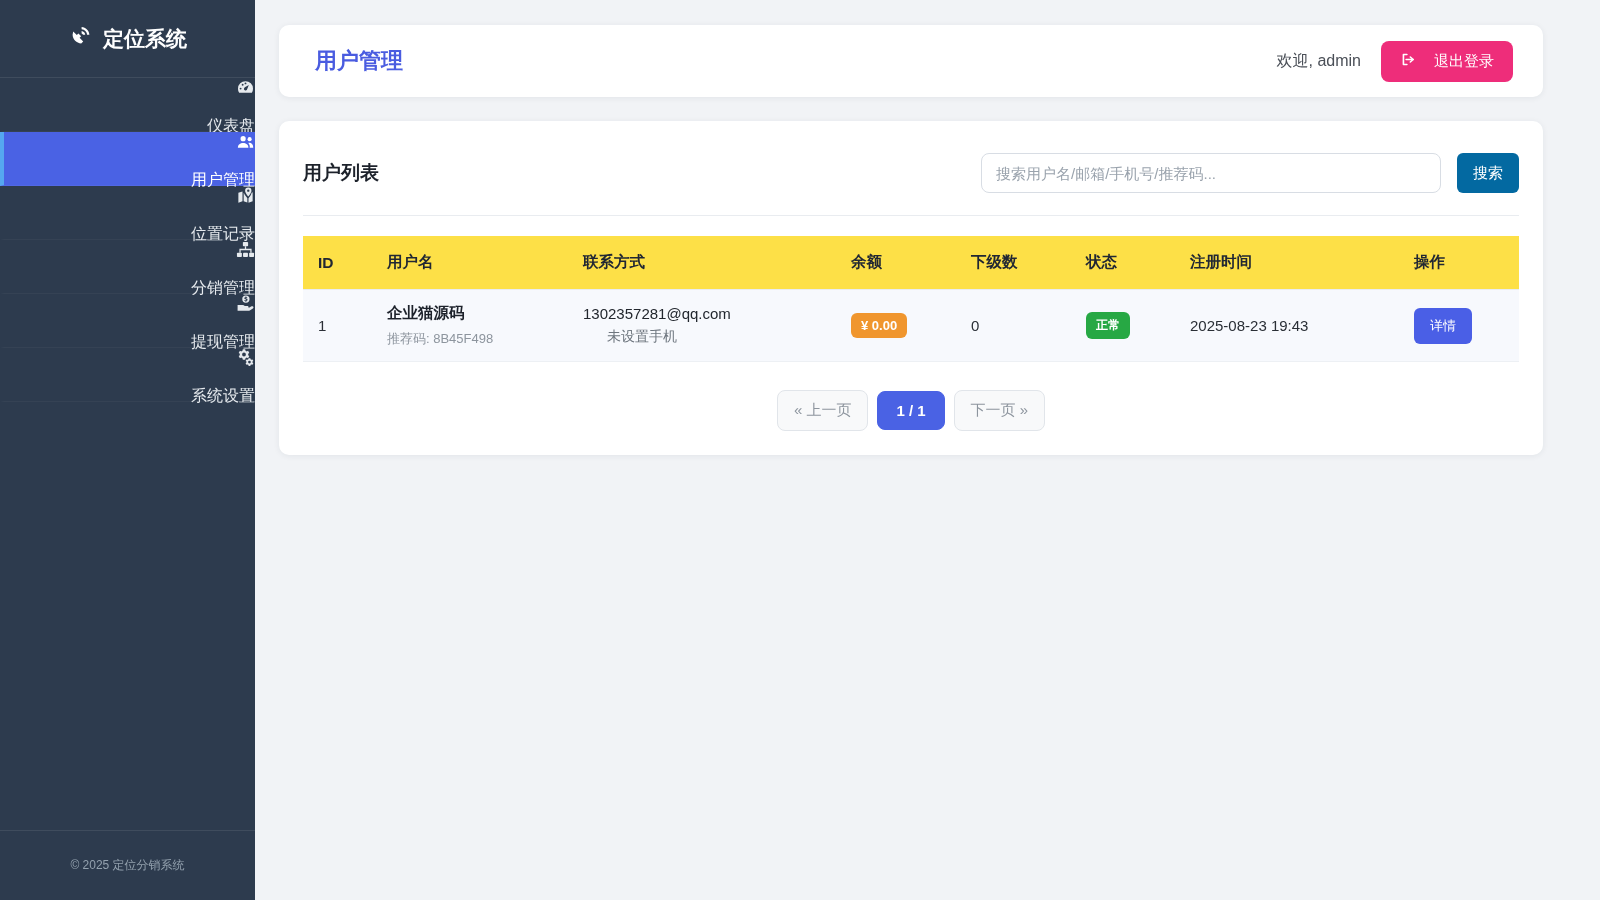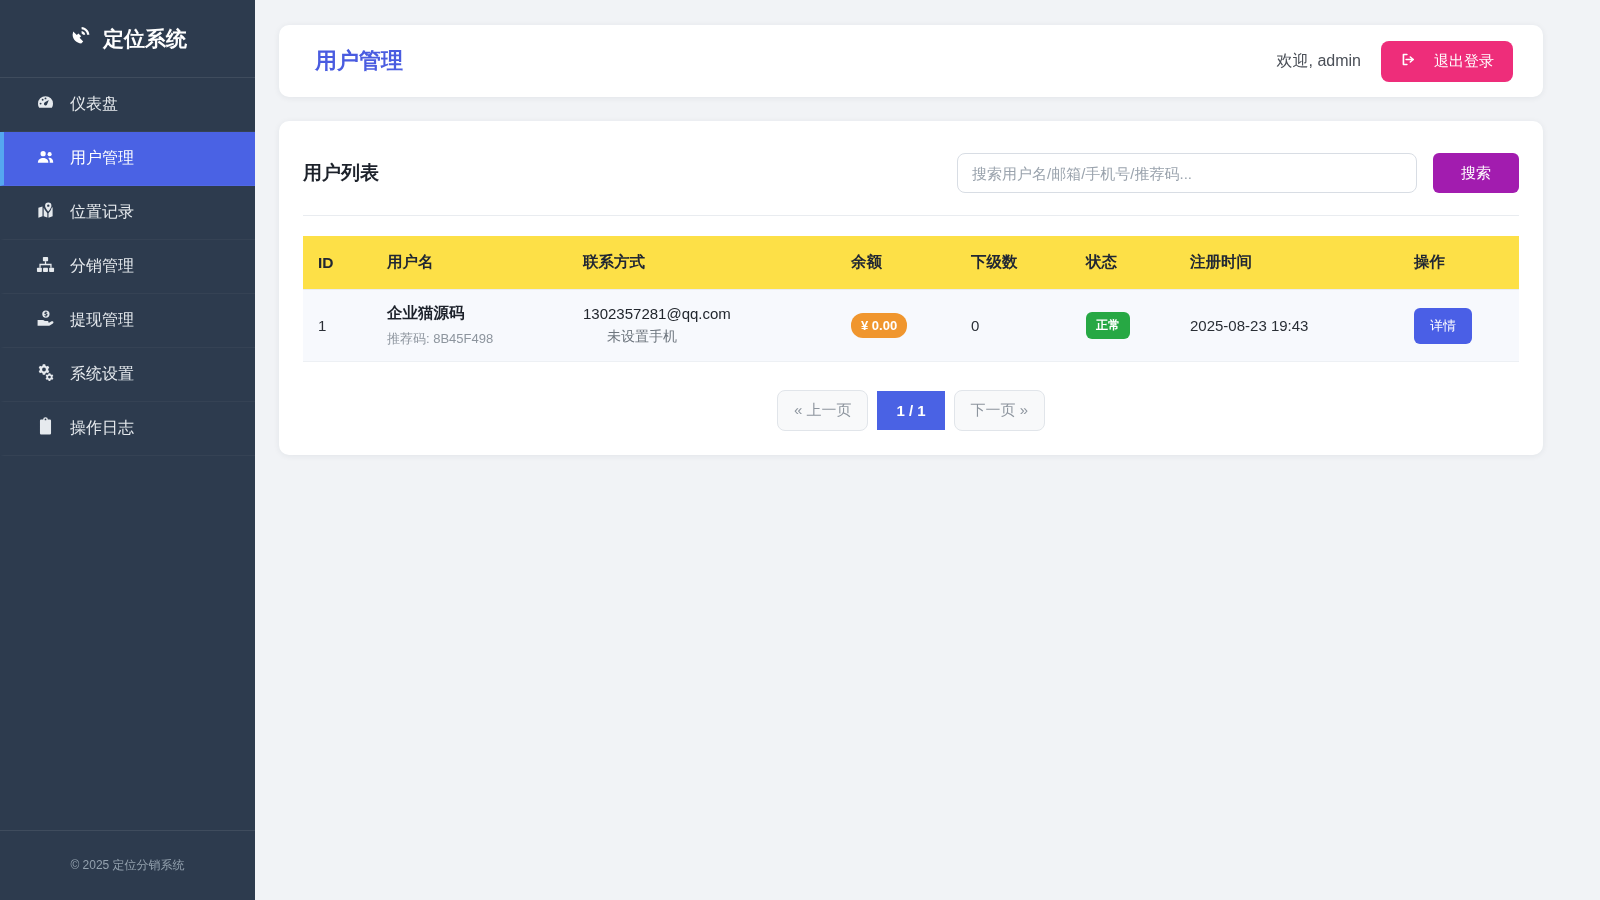--- a/index.html
+++ b/index.html
@@ -18,25 +18,26 @@
     display:flex; flex-direction:column;
   }
   .logo {
     height:78px; display:flex; align-items:center; justify-content:center;
     gap:11px; font-size:21px; font-weight:bold; color:#ffffff;
     border-bottom:1px solid rgba(255,255,255,.09);
   }
   .logo svg { width:24px; height:24px; }
   .nav { display:flex; flex-direction:column; }
   .nav-item {
-    height:54px; display:flex; align-items:center;
+    height:54px; display:flex; align-items:flex-end;
     padding-left:32px; gap:15px; font-size:16px;
     color:#e6eaee; cursor:pointer;
     border-left:4px solid transparent;
     border-bottom:1px solid rgba(255,255,255,.04);
+    flex-direction:column;
   }
   .nav-item svg { width:19px; height:19px; flex:none; }
   .nav-item.active { background:#4a62e4; border-left-color:#55a7f0; color:#ffffff; }
   .sidebar-footer {
     margin-top:auto; height:70px;
     border-top:1px solid rgba(255,255,255,.09);
     display:flex; align-items:center; justify-content:center;
     font-size:12px; color:#93a1ae;
   }
   
@@ -64,21 +65,21 @@
   .list-toolbar { display:flex; align-items:center; justify-content:space-between; padding:8px 0 0; }
   .list-title { font-size:19px; font-weight:bold; color:#1d222b; }
   .search-box { display:flex; align-items:center; gap:16px; }
   .search-input {
     width:460px; height:40px; border:1px solid #d8dde4; border-radius:8px;
     padding:0 14px; font-size:15px; color:#333; outline:none;
     font-family:inherit; background:#fff;
   }
   .search-input::placeholder { color:#9aa3ad; }
   .search-btn {
-    width:86px; height:40px; background:#a21caf; color:#fff;
+    width:62px; height:40px; background:#0369a1; color:#fff;
     border:none; border-radius:6px; font-size:15px; cursor:pointer;
     font-family:inherit;
   }
   .divider { border-bottom:1px solid #e9ecf0; margin-top:22px; }
   
   table { width:100%; border-collapse:collapse; margin-top:20px; table-layout:fixed; }
   col.c-id{width:69px} col.c-user{width:196px} col.c-contact{width:268px}
   col.c-bal{width:120px} col.c-sub{width:115px} col.c-status{width:104px}
   col.c-time{width:224px} col.c-act{width:120px}
   th {
@@ -88,40 +89,40 @@
   }
   td {
     background:#f7f9fd; padding:13px 14px 13px 15px; font-size:15px;
     color:#2a2f36; border-bottom:1px solid #edf0f4; vertical-align:middle;
   }
   .cell-main { font-size:15px; color:#22272e; }
   .cell-strong { font-size:15.5px; font-weight:bold; color:#1d222b; }
   .cell-sub { font-size:13px; color:#8d959e; margin-top:6px; }
   .badge-balance {
     display:inline-block; background:#f0962e; color:#fff; font-weight:bold;
-    font-size:13px; padding:5px 10px; border-radius:12px;
+    font-size:13px; padding:5px 10px; border-radius:6px;
   }
   .badge-status {
     display:inline-block; background:#27a844; color:#fff; font-weight:bold;
     font-size:12px; padding:5px 10px; border-radius:6px;
   }
   .detail-btn {
     background:#4a5fe6; color:#fff; border:none; border-radius:6px;
     font-size:13px; padding:9px 16px; cursor:pointer; font-family:inherit;
   }
   
   .pagination { display:flex; justify-content:center; align-items:center; gap:9px; margin-top:28px; }
   .page-btn {
     background:#f8f9fa; border:1px solid #e1e5ea; color:#8d959e;
     font-size:15px; padding:10px 16px; border-radius:8px; cursor:default;
     font-family:inherit;
   }
   .page-current {
     background:#4a62e4; border:1px solid #4a62e4; color:#fff; font-weight:bold;
-    font-size:15px; padding:10px 18px; border-radius:0; cursor:pointer;
+    font-size:15px; padding:10px 18px; border-radius:8px; cursor:pointer;
     font-family:inherit;
   }
 </style>
 </head>
 <body>
 
 <aside class="sidebar">
   <div class="logo">
     <span>
       <svg viewBox="0 0 24 24" fill="currentColor">
@@ -184,28 +185,20 @@
       <span>提现管理</span>
     </div>
     <div class="nav-item">
       <span>
         <svg viewBox="0 0 24 24" fill="currentColor">
             <path d="M8.6 1.6h3l.4 1.9c.5.2 1 .4 1.4.8l1.9-.7 1.5 2.6-1.5 1.2c.1.3.1.5.1.8s0 .5-.1.8l1.5 1.2-1.5 2.6-1.9-.7c-.4.4-.9.6-1.4.8l-.4 1.9h-3l-.4-1.9c-.5-.2-1-.4-1.4-.8l-1.9.7-1.5-2.6 1.5-1.2c-.1-.3-.1-.5-.1-.8s0-.5.1-.8L3.4 6.2l1.5-2.6 1.9.7c.4-.4.9-.6 1.4-.8l.4-1.9zm1.5 4.2a2.4 2.4 0 1 0 0 4.8 2.4 2.4 0 0 0 0-4.8z"></path>
             <path d="M15.9 12.9h2.2l.3 1.4c.4.1.7.3 1 .6l1.4-.5 1.1 1.9-1.1.9v1.2l1.1.9-1.1 1.9-1.4-.5c-.3.3-.6.5-1 .6l-.3 1.4h-2.2l-.3-1.4c-.4-.1-.7-.3-1-.6l-1.4.5-1.1-1.9 1.1-.9v-1.2l-1.1-.9 1.1-1.9 1.4.5c.3-.3.6-.5 1-.6l.3-1.4zm1.1 3.2a1.7 1.7 0 1 0 0 3.4 1.7 1.7 0 0 0 0-3.4z"></path>
           </svg>
       </span>
       <span>系统设置</span>
-    </div>
-    <div class="nav-item">
-      <span>
-        <svg viewBox="0 0 24 24" fill="currentColor">
-            <path d="M15 3.2h2.3c.9 0 1.7.7 1.7 1.6v15.6c0 .9-.8 1.6-1.7 1.6H6.7c-.9 0-1.7-.7-1.7-1.6V4.8c0-.9.8-1.6 1.7-1.6H9a3 3 0 0 1 6 0zM12 1.9a1.1 1.1 0 1 0 0 2.2 1.1 1.1 0 0 0 0-2.2zM7.8 9.3h1.6v1.6H7.8V9.3zm3.2 0h5.2v1.6H11V9.3zm-3.2 3.8h1.6v1.6H7.8v-1.6zm3.2 0h5.2v1.6H11v-1.6zm-3.2 3.8h1.6v1.6H7.8v-1.6zm3.2 0h5.2v1.6H11v-1.6z"></path>
-          </svg>
-      </span>
-      <span>操作日志</span>
     </div>
   </nav>
 
   <div class="sidebar-footer">© 2025 定位分销系统</div>
 </aside>
 
 <main class="main">
 
   <div class="card topbar">
     <div class="page-title">用户管理</div>

